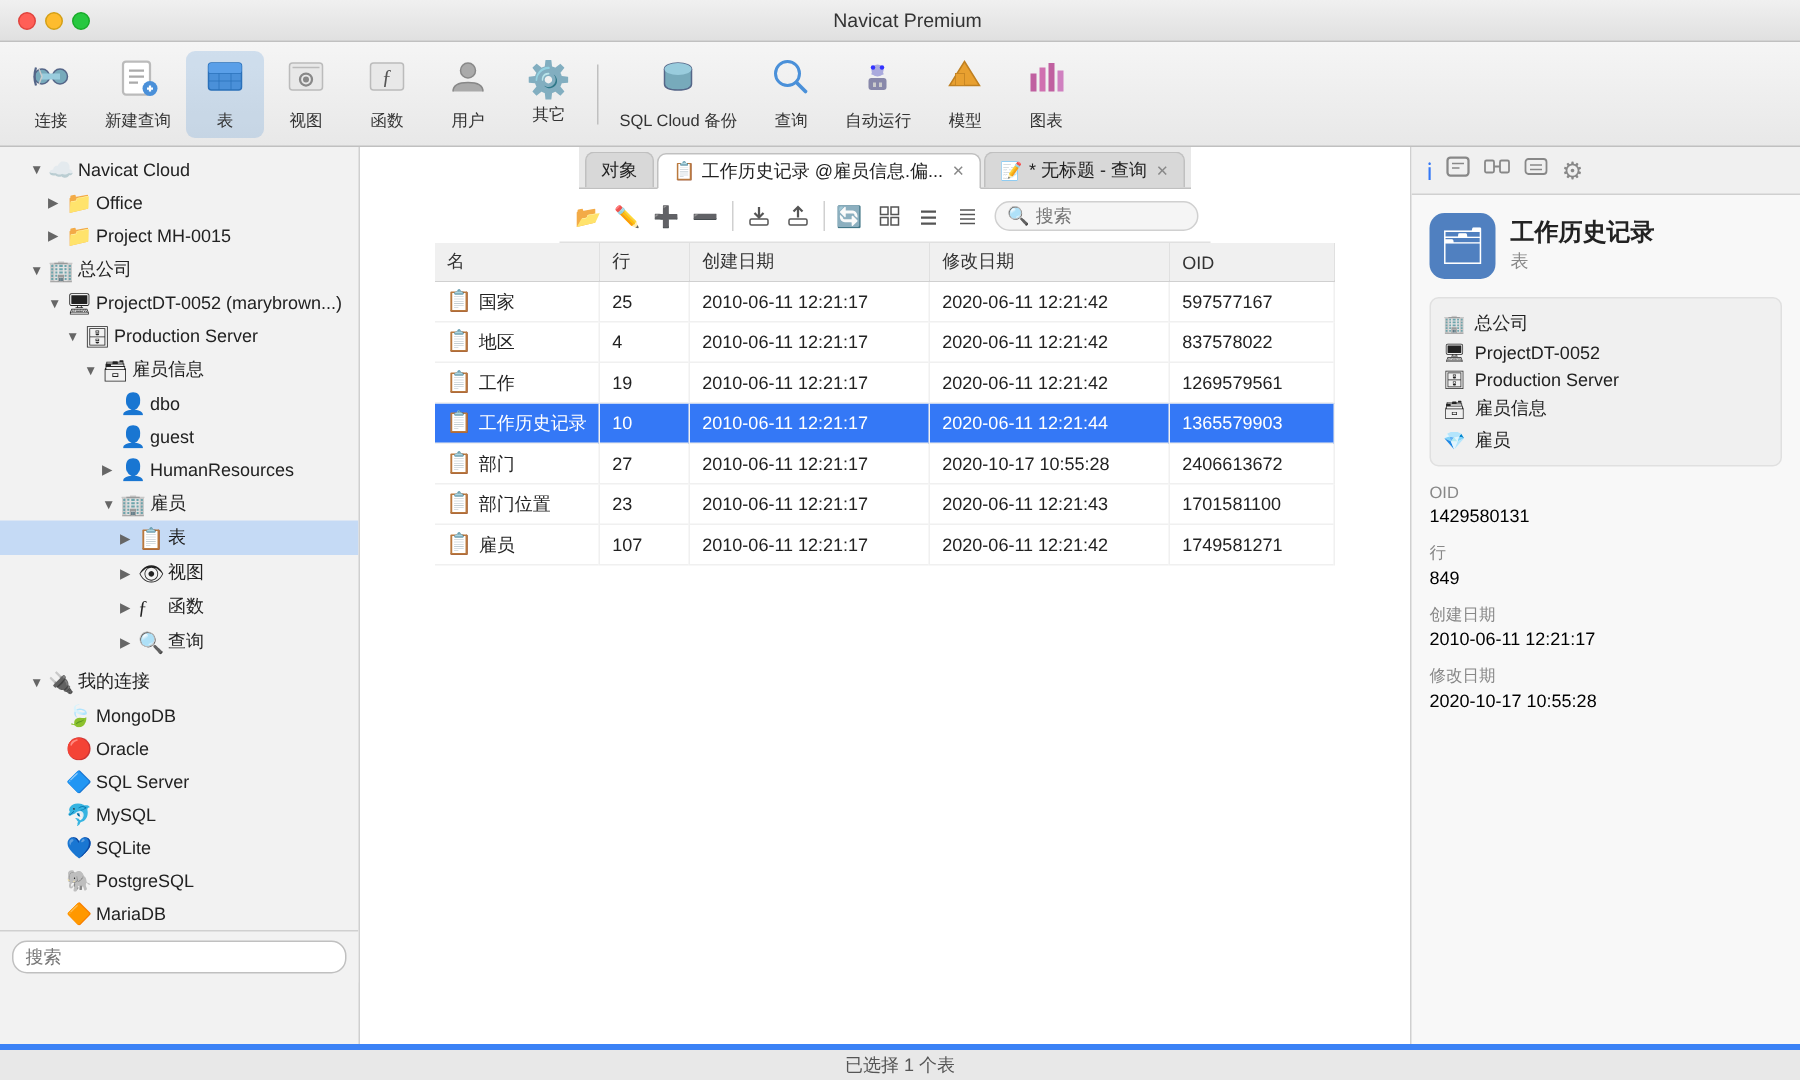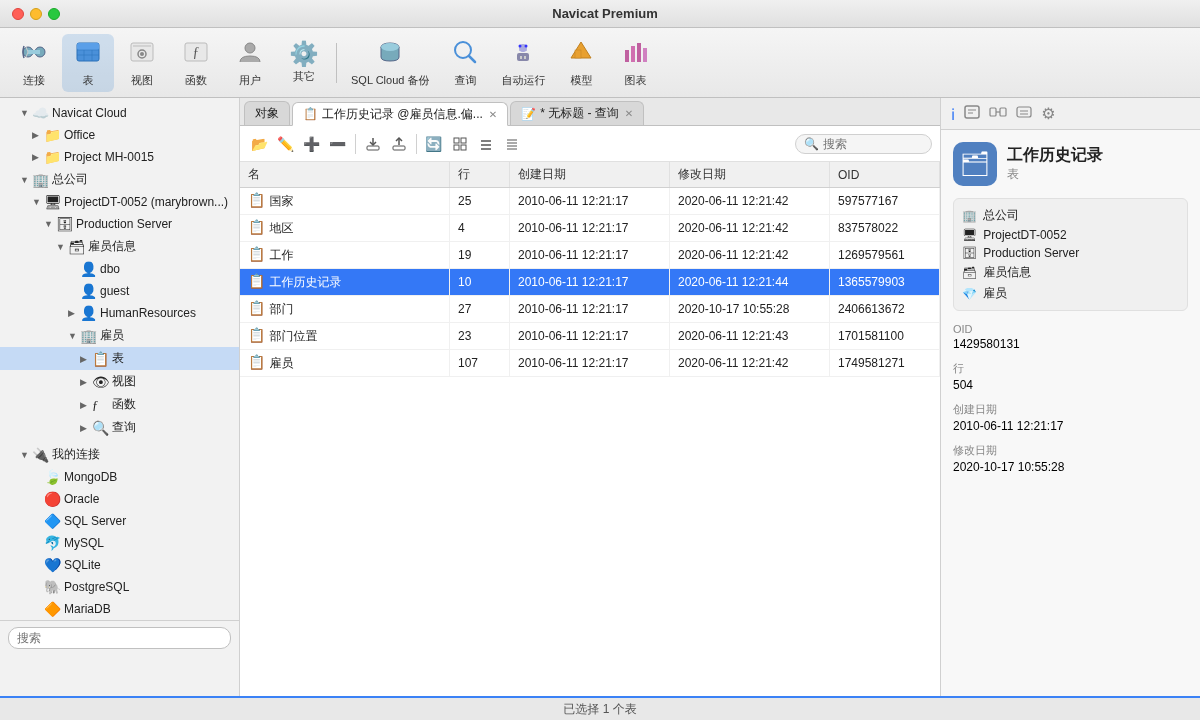--- a/index.html
+++ b/index.html
@@ -1,20 +1,20 @@
 <!DOCTYPE html>
 <html><head>
   <meta charset="utf-8">
   <style>
     * { box-sizing: border-box; margin: 0; padding: 0; }
     body { font-family: -apple-system, 'PingFang SC', 'Helvetica Neue', Arial, sans-serif; font-size: 12px; background: #e8e8e8; color: #222; width: 1200px; height: 720px; overflow: hidden; }
 
     
     .titlebar { height: 28px; background: linear-gradient(180deg, #f0f0f0, #e0e0e0); display: flex; align-items: center; justify-content: center; border-bottom: 1px solid #c0c0c0; position: relative; }
-    .titlebar-title { font-size: 13px; font-weight: 700; color: #333; margin-left: 10px; }
+    .titlebar-title { font-size: 13px; font-weight: 400; color: #333; margin-left: 10px; }
     .traffic-lights { position: absolute; left: 12px; display: flex; gap: 6px; }
     .traffic-light { width: 12px; height: 12px; border-radius: 50%; }
     .tl-red { background: #ff5f57; border: 1px solid #e0443e; }
     .tl-yellow { background: #febc2e; border: 1px solid #d4a017; }
     .tl-green { background: #28c840; border: 1px solid #1aab29; }
 
     
     .toolbar { height: 70px; background: linear-gradient(180deg, #f5f5f5, #e8e8e8); border-bottom: 1px solid #c0c0c0; display: flex; align-items: center; padding: 0 8px; gap: 2px; }
     .toolbar-btn { display: flex; flex-direction: column; align-items: center; justify-content: center; padding: 4px 8px; border-radius: 6px; cursor: pointer; min-width: 52px; height: 58px; border: none; background: transparent; gap: 3px; }
     .toolbar-btn.active { background: rgba(0,100,200,0.15); }
@@ -40,21 +40,21 @@
     .indent3 { padding-left: 44px; }
     .indent4 { padding-left: 56px; }
     .indent5 { padding-left: 68px; }
     .indent6 { padding-left: 80px; }
 
     
     .sidebar-search { padding: 6px 8px; }
     .sidebar-search input { width: 100%; padding: 3px 8px; border-radius: 10px; border: 1px solid #c0c0c0; background: white; font-size: 12px; outline: none; }
 
     
-    .content { flex: 1; display: flex; flex-direction: column; background: #fff; overflow: hidden; }
+    .content { flex: 1; display: flex; flex-direction: column; background: #fff; overflow: hidden; align-items: center; }
 
     
     .tabs { display: flex; background: #e8e8e8; border-bottom: 1px solid #c0c0c0; height: 28px; align-items: flex-end; padding: 0 4px; gap: 2px; }
     .tab { display: flex; align-items: center; padding: 0 10px; height: 24px; border-radius: 6px 6px 0 0; background: #d8d8d8; border: 1px solid #c0c0c0; border-bottom: none; cursor: pointer; gap: 4px; font-size: 12px; }
     .tab.active { background: #fff; border-bottom: 1px solid #fff; margin-bottom: -1px; z-index: 1; }
     .tab .tab-icon { font-size: 12px; }
     .tab .tab-close { font-size: 10px; color: #888; margin-left: 2px; }
 
     
     .obj-toolbar { display: flex; align-items: center; padding: 4px 8px; border-bottom: 1px solid #e0e0e0; gap: 2px; height: 36px; }
@@ -85,21 +85,21 @@
     .rp-subtitle { font-size: 12px; color: #888; }
     .rp-breadcrumb { display: flex; flex-direction: column; gap: 4px; margin-bottom: 12px; padding: 8px; background: #f0f0f0; border-radius: 6px; border: 1px solid #e0e0e0; }
     .rp-crumb { display: flex; align-items: center; gap: 6px; font-size: 12px; }
     .rp-crumb-icon { font-size: 12px; }
     .rp-section { margin-bottom: 10px; }
     .rp-field-label { font-size: 11px; color: #888; margin-bottom: 2px; }
     .rp-field-value { font-size: 12px; color: #000000; }
     .rp-note { font-size: 11px; color: #555; line-height: 1.5; }
 
     
-    .statusbar { height: 24px; background: #e8e8e8; border-top: 2px solid #3b82f6; display: flex; align-items: center; justify-content: center; font-size: 12px; color: #555; }
+    .statusbar { height: 24px; background: #e8e8e8; border-top: 4px solid #3b82f6; display: flex; align-items: center; justify-content: center; font-size: 12px; color: #555; }
   </style>
 </head>
 <body>
 
 <div class="titlebar">
   <div class="traffic-lights">
     <div class="traffic-light tl-red"></div>
     <div class="traffic-light tl-yellow"></div>
     <div class="traffic-light tl-green"></div>
   </div>
@@ -111,20 +111,34 @@
     <span class="icon">
       <svg width="28" height="28" viewBox="0 0 28 28">
           <circle cx="8" cy="14" r="5" fill="#7ab" stroke="#568" stroke-width="1"></circle>
           <circle cx="20" cy="14" r="5" fill="#7ab" stroke="#568" stroke-width="1"></circle>
           <rect x="8" y="12" width="12" height="4" fill="#9cd"></rect>
           <path d="M4,8 Q2,14 4,20" stroke="#568" stroke-width="1.5" fill="none"></path>
           <path d="M6,9 L8,14 L6,19" stroke="#ccc" stroke-width="1" fill="none"></path>
         </svg>
     </span>
     <span class="label">连接</span>
+  </button>
+  <button class="toolbar-btn">
+    <span class="icon">
+      <svg width="28" height="28" viewBox="0 0 28 28">
+          <rect x="4" y="4" width="18" height="22" rx="2" fill="#fff" stroke="#bbb" stroke-width="1.5"></rect>
+          <line x1="8" y1="10" x2="18" y2="10" stroke="#aaa" stroke-width="1.5"></line>
+          <line x1="8" y1="14" x2="18" y2="14" stroke="#aaa" stroke-width="1.5"></line>
+          <line x1="8" y1="18" x2="14" y2="18" stroke="#aaa" stroke-width="1.5"></line>
+          <circle cx="22" cy="22" r="5" fill="#4a90d9"></circle>
+          <line x1="20" y1="22" x2="24" y2="22" stroke="white" stroke-width="1.5"></line>
+          <line x1="22" y1="20" x2="22" y2="24" stroke="white" stroke-width="1.5"></line>
+        </svg>
+    </span>
+    <span class="label">新建查询</span>
   </button>
   <button class="toolbar-btn active">
     <span class="icon">
       <svg width="28" height="28" viewBox="0 0 28 28">
           <rect x="3" y="5" width="22" height="18" rx="2" fill="#4a90d9" stroke="#2a70b9" stroke-width="1"></rect>
           <rect x="3" y="5" width="22" height="7" rx="2" fill="#5a9fe8"></rect>
           <line x1="3" y1="12" x2="25" y2="12" stroke="#2a70b9" stroke-width="0.5"></line>
           <line x1="10" y1="12" x2="10" y2="23" stroke="#2a70b9" stroke-width="0.5"></line>
           <line x1="18" y1="12" x2="18" y2="23" stroke="#2a70b9" stroke-width="0.5"></line>
           <line x1="3" y1="17" x2="25" y2="17" stroke="#2a70b9" stroke-width="0.5"></line>
@@ -540,21 +554,21 @@
           <span class="rp-crumb-icon">💎</span>
           <span>雇员</span>
         </div>
       </div>
       <div class="rp-section">
         <div class="rp-field-label">OID</div>
         <div class="rp-field-value">1429580131</div>
       </div>
       <div class="rp-section">
         <div class="rp-field-label">行</div>
-        <div class="rp-field-value">504</div>
+        <div class="rp-field-value">849</div>
       </div>
       <div class="rp-section">
         <div class="rp-field-label">创建日期</div>
         <div class="rp-field-value">2010-06-11 12:21:17</div>
       </div>
       <div class="rp-section">
         <div class="rp-field-label">修改日期</div>
         <div class="rp-field-value">2020-10-17 10:55:28</div>
       </div>
     </div>

